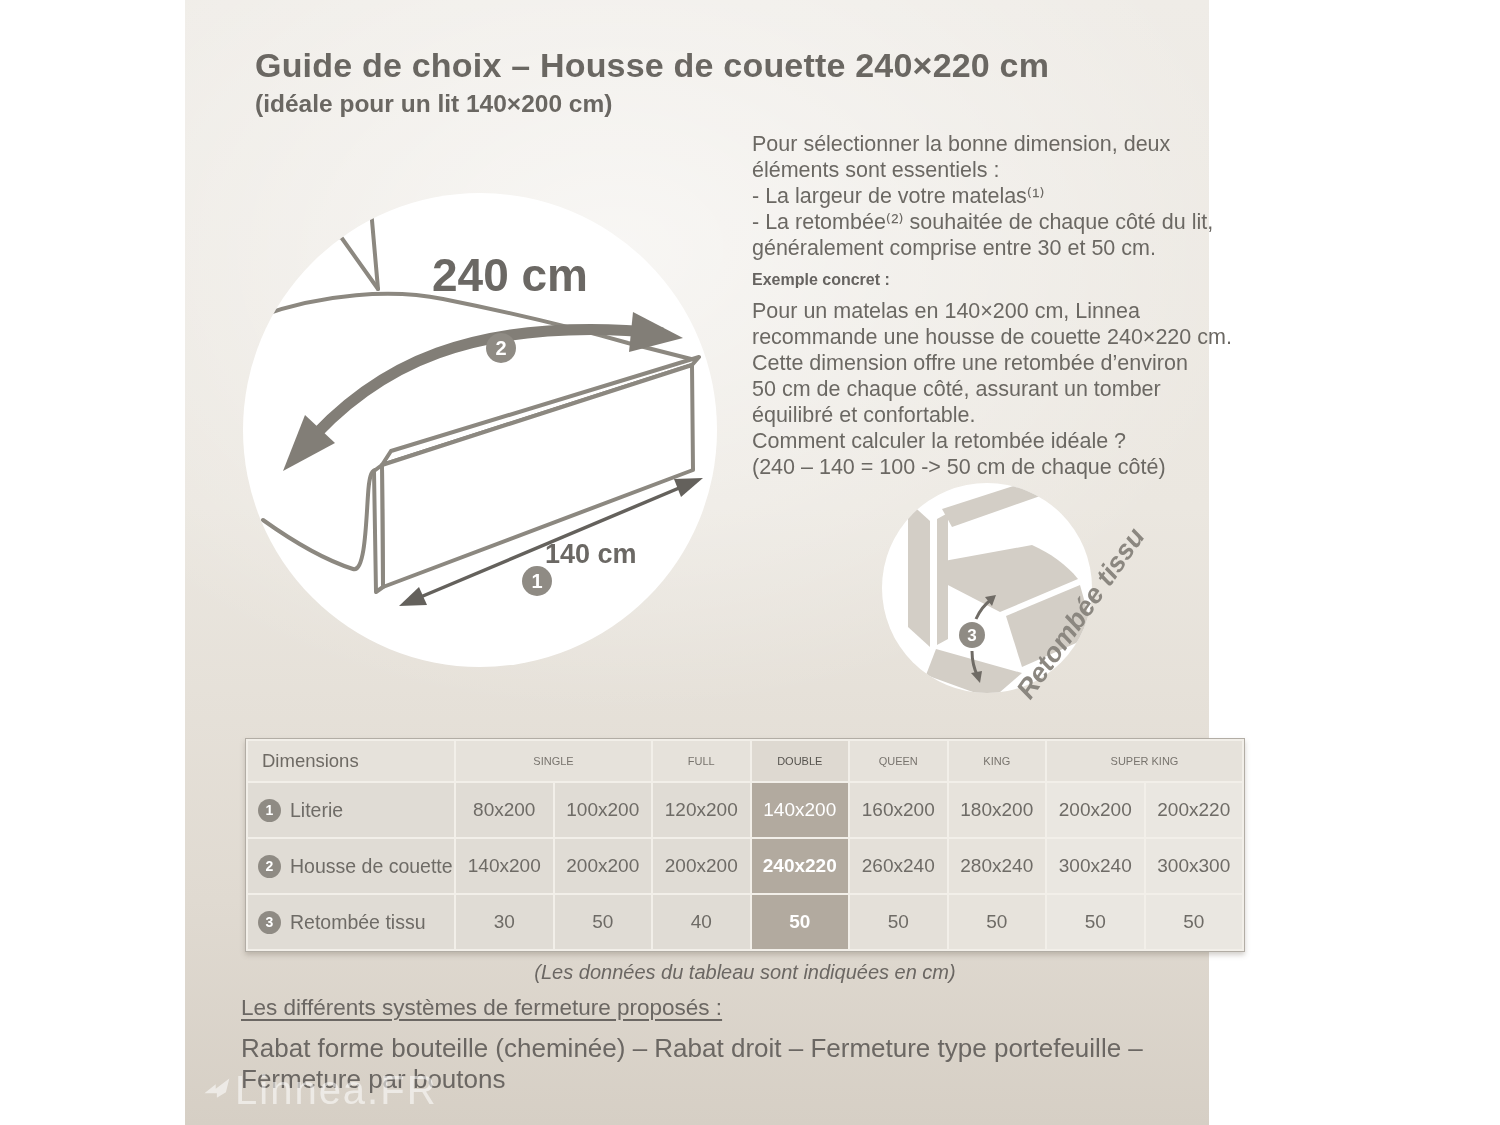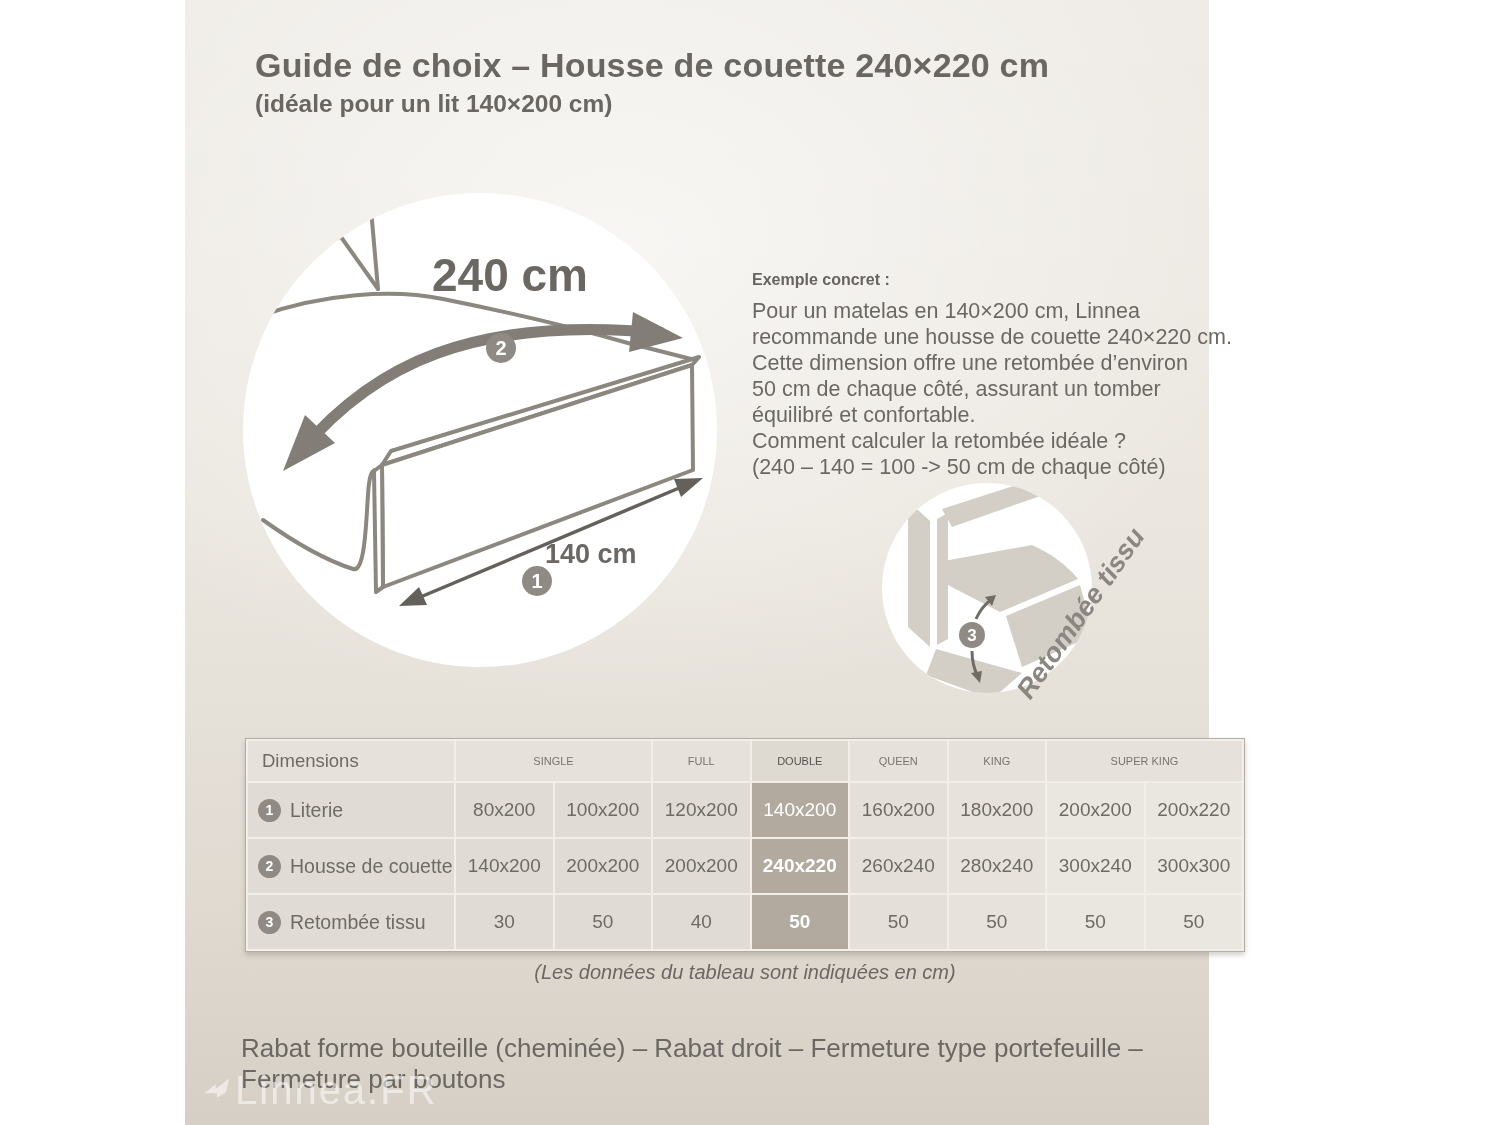--- a/index.html
+++ b/index.html
@@ -63,20 +63,25 @@
 </style>
 </head>
 <body>
 
 <div class="canvas">
   <div class="content">
 
     <div class="title">Guide de choix – Housse de couette 240×220 cm</div>
     <div class="subtitle">(idéale pour un lit 140×200 cm)</div>
 
+    <div class="textblock intro">Pour sélectionner la bonne dimension, deux
+éléments sont essentiels :
+- La largeur de votre matelas⁽¹⁾
+- La retombée⁽²⁾ souhaitée de chaque côté du lit,
+généralement comprise entre 30 et 50 cm.</div>
     <div class="example-heading">Exemple concret :</div>
     <div class="textblock example">Pour un matelas en 140×200 cm, Linnea
 recommande une housse de couette 240×220 cm.
 Cette dimension offre une retombée d’environ
 50 cm de chaque côté, assurant un tomber
 équilibré et confortable.
 Comment calculer la retombée idéale ?
 (240 – 140 = 100 -&gt; 50 cm de chaque côté)</div>
 
     <div class="circle-main">
@@ -212,20 +217,21 @@
             <td>50</td>
             <td>50</td>
             <td>50</td>
           </tr>
         </tbody>
       </table>
     </div>
 
     <div class="table-note">(Les données du tableau sont indiquées en cm)</div>
 
+    <div class="closures-title">Les différents systèmes de fermeture proposés :</div>
     <div class="closures-list">Rabat forme bouteille (cheminée) – Rabat droit – Fermeture type portefeuille – Fermeture par boutons</div>
 
     <div class="watermark">
       <svg width="34" height="34" viewBox="0 0 30 30">
         <path d="M3,17 L13,9 L13,13 L25,4 L22,16 L14,21 L14,17 Z" fill="currentColor"></path>
       </svg>
       <span class="wordmark">Linnea.FR</span>
     </div>
 
   </div>

